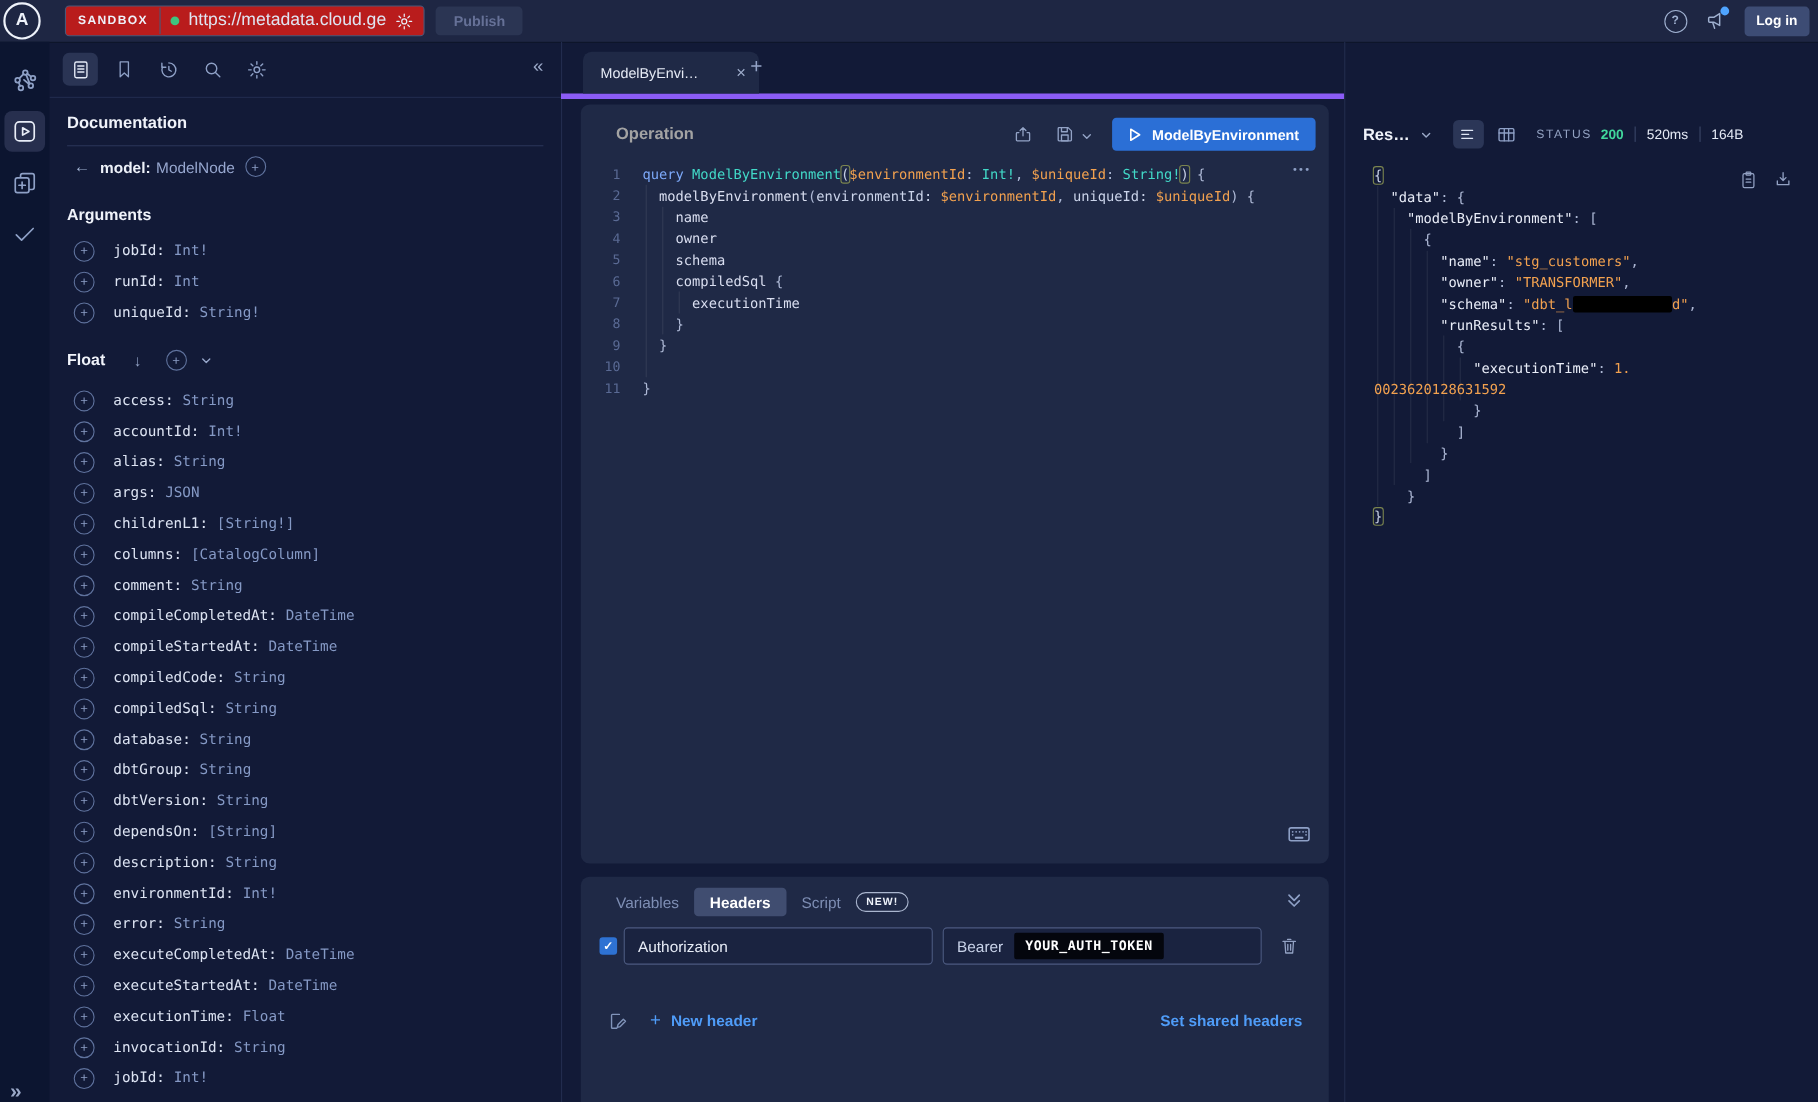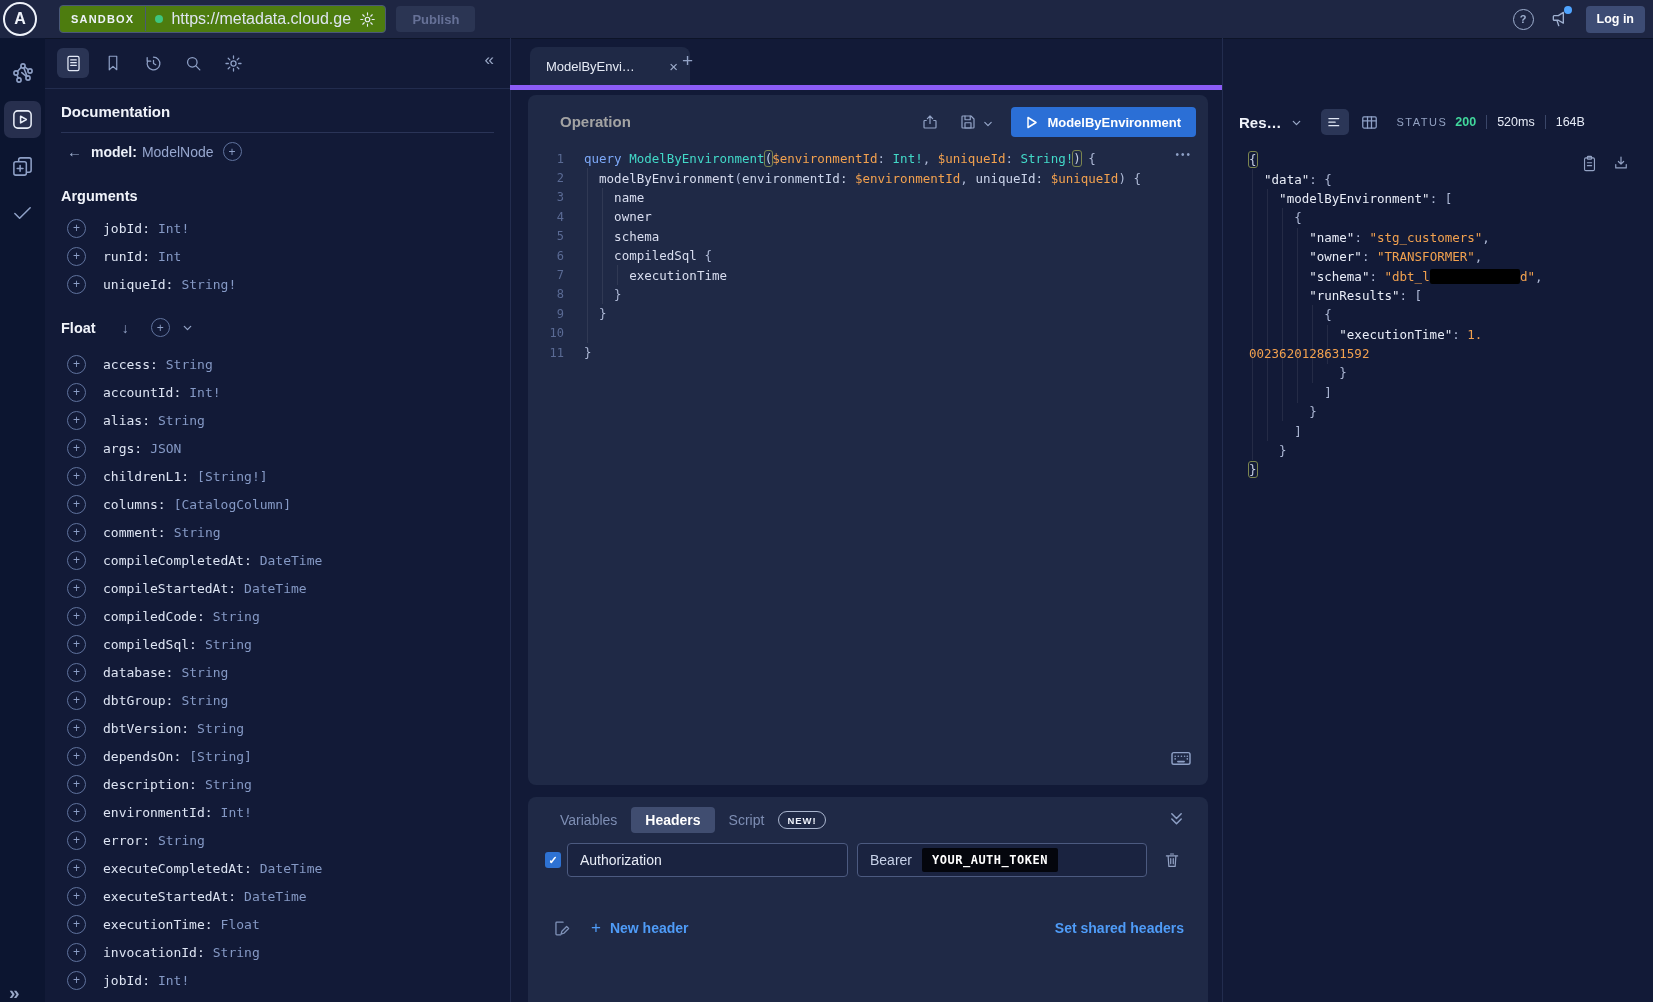--- a/index.html
+++ b/index.html
@@ -6,21 +6,21 @@
   body{width:1653px;height:1002px;position:relative;background:#121a37;
        font-family:"Liberation Sans",sans-serif;color:#e8edf7;font-size:14px;}
   .abs{position:absolute;}
   svg.ic{display:block;fill:none;stroke:currentColor;stroke-width:1.6;stroke-linecap:round;stroke-linejoin:round;}
 
   
   #topbar{left:0;top:0;width:1653px;height:38px;background:#1e2643;border-bottom:1px solid #0d1428;
           display:flex;align-items:center;}
   #logo{width:30px;height:30px;border:2px solid #eef2fa;border-radius:50%;margin-left:3px;
         display:flex;align-items:center;justify-content:center;font-weight:bold;font-size:16px;color:#eef2fa;}
-  #sandbox-group{margin-left:22px;height:26px;border:1px solid #4a5878;border-radius:4px;display:flex;align-items:center;background:#4d7c0f;}
+  #sandbox-group{margin-left:22px;height:26px;border:1px solid #4a5878;border-radius:4px;display:flex;align-items:center;background:#b91c1c;}
   #sandbox-label{padding:0 11px;font-size:11px;font-weight:bold;letter-spacing:1.2px;color:#eef2fa;border-right:1px solid #4a5878;line-height:24px;}
   #url-cell{display:flex;align-items:center;gap:8px;padding:0 9px;}
   .green-dot{width:8px;height:8px;border-radius:50%;background:#3ec57e;}
   #url-text{font-size:16px;color:#dfe5f2;max-width:180px;overflow:hidden;white-space:nowrap;}
   .btn-muted{height:26px;padding:0 16px;background:#2b3553;border-radius:4px;color:#667197;font-weight:bold;
              font-size:13px;display:flex;align-items:center;margin-left:10px;}
   #topbar-right{position:absolute;right:8px;top:0;height:38px;display:flex;align-items:center;gap:16px;}
   #help-icon{width:19px;height:19px;border:1.5px solid #9fb0d0;border-radius:50%;color:#9fb0d0;
              display:flex;align-items:center;justify-content:center;font-size:11px;font-weight:bold;}
   #megaphone-wrap{position:relative;color:#9fb0d0;}

